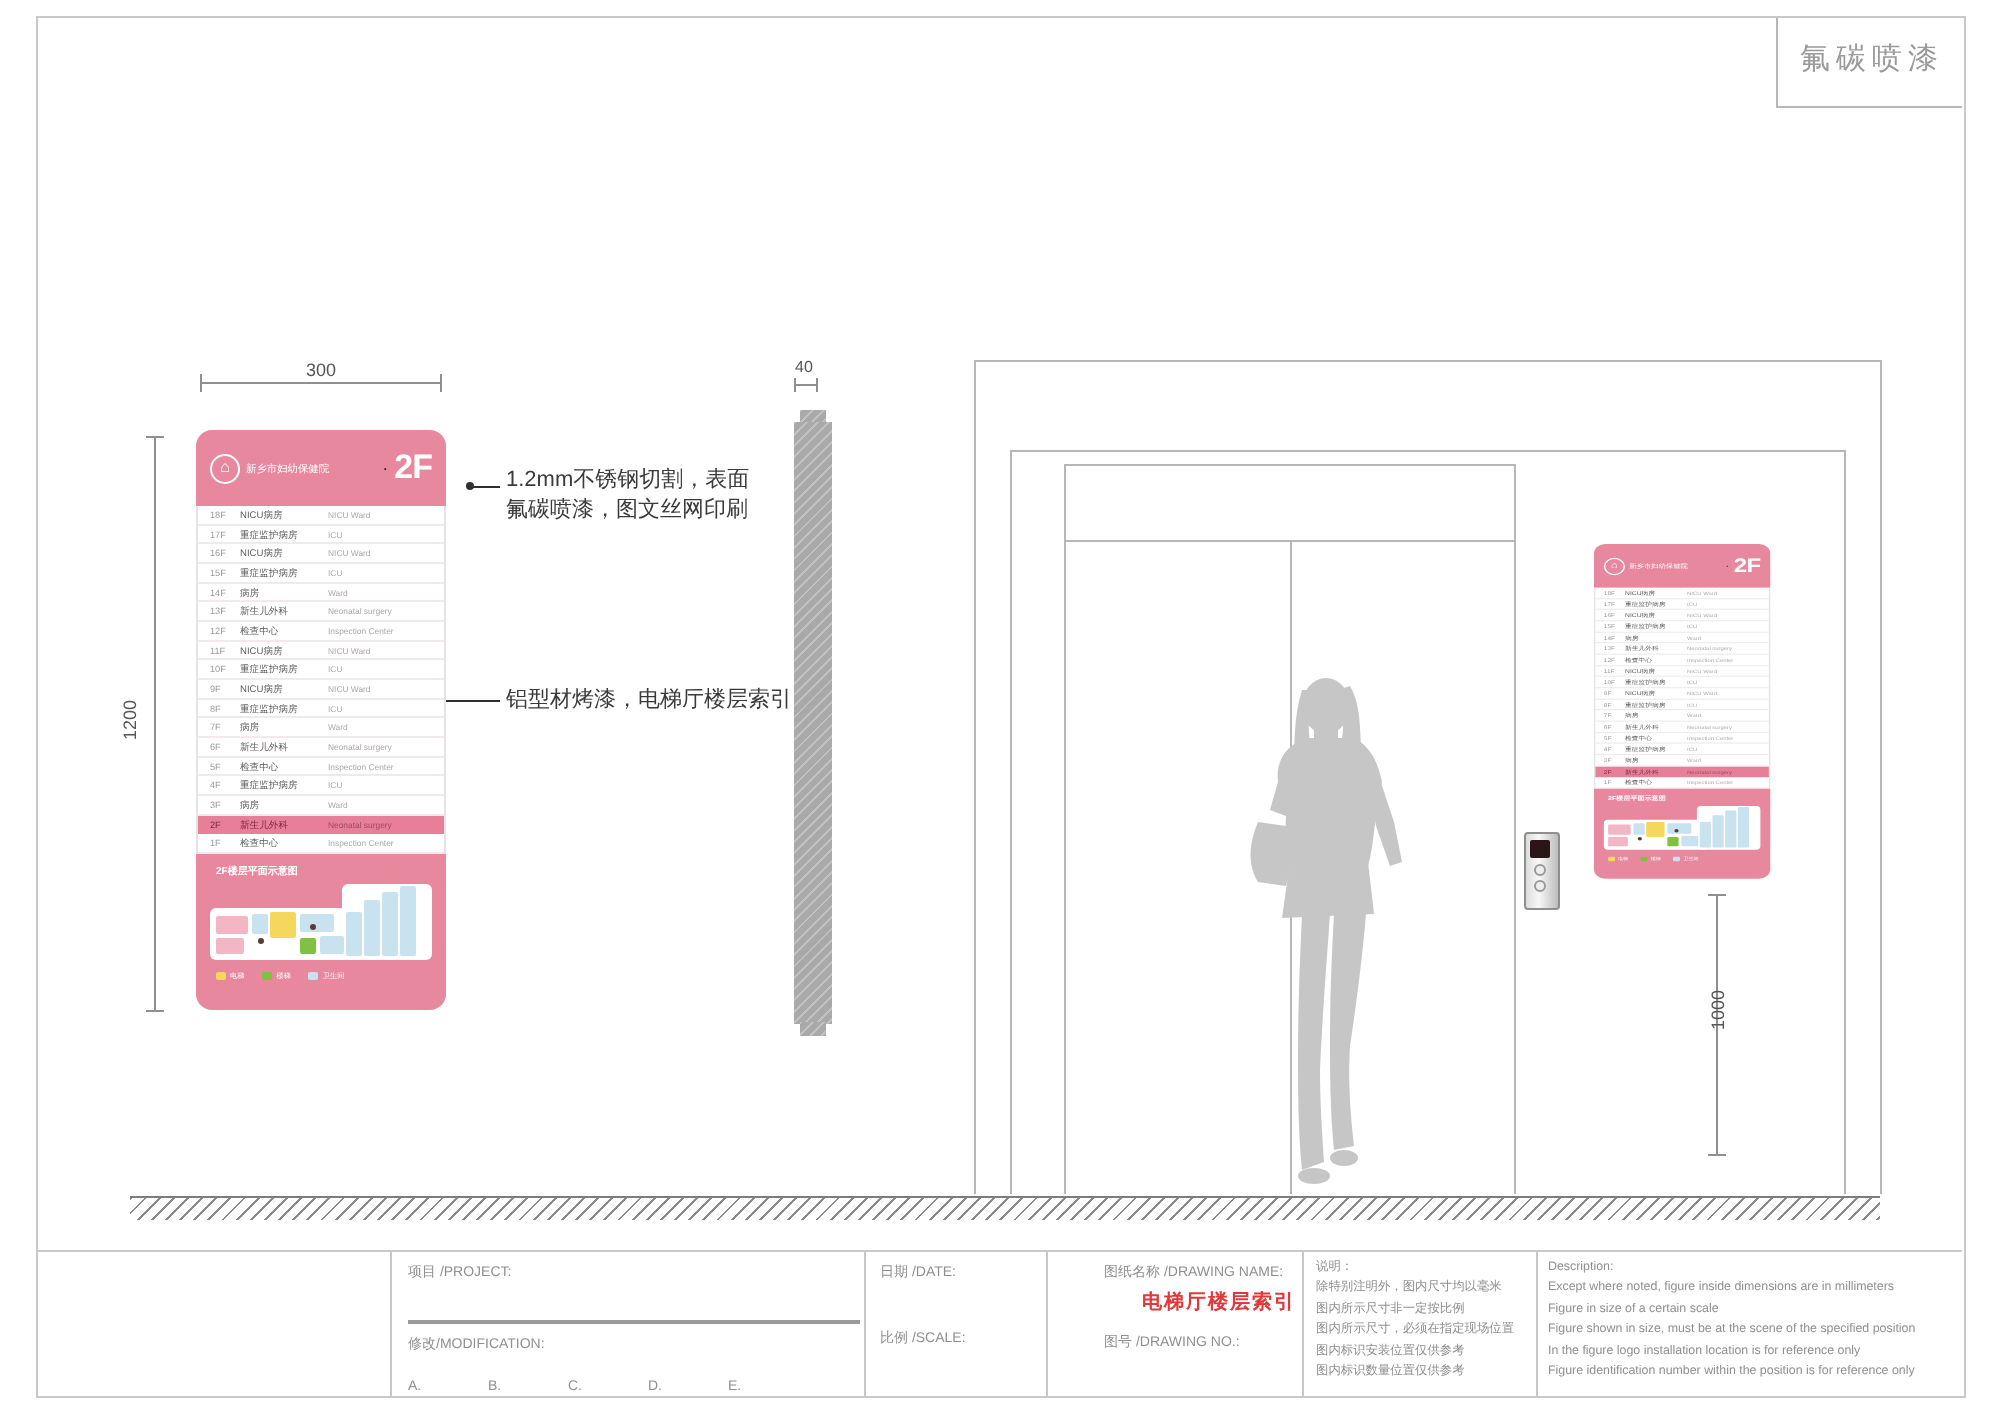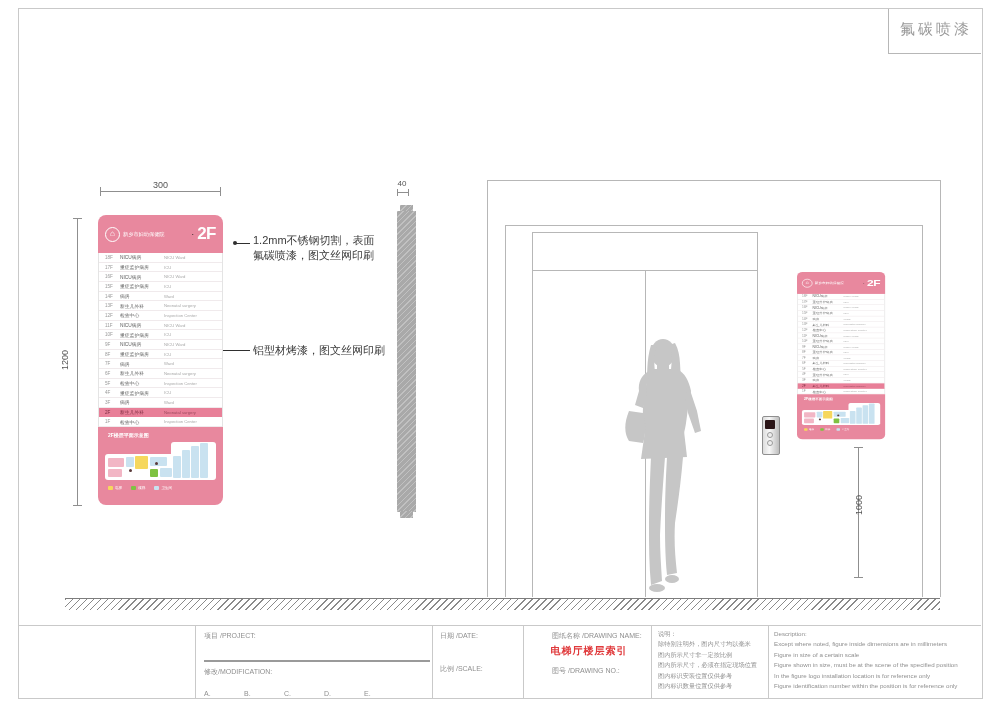--- a/index.html
+++ b/index.html
@@ -84,21 +84,21 @@
 <div class="bar" style="left:400px;top:511px;width:13px;height:7px"></div>
 
 <div class="leaddot" style="left:233px;top:241px"></div>
 <div class="dln" style="left:236px;top:243px;width:14px;height:1px;background:#2f2f2f"></div>
 <div class="anno" style="left:253px;top:233px">
   <div>1.2mm不锈钢切割，表面</div>
   <div>氟碳喷漆，图文丝网印刷</div>
 </div>
 <div class="leaddot" style="left:182px;top:348px"></div>
 <div class="dln" style="left:185px;top:350px;width:65px;height:1px;background:#2f2f2f"></div>
-<div class="anno" style="left:253px;top:343px">铝型材烤漆，图文丝网印刷</div>
+<div class="anno" style="left:253px;top:343px">铝型材烤漆，电梯厅楼层索引</div>
 
 <div class="sign" id="signMain">
   <div class="sh">
     <span class="logo">⌂</span>
     <span class="hname">新乡市妇幼保健院</span>
     <span class="hsep">·</span>
     <span class="hfloor">2F</span>
   </div>
   <div class="srows" id="rows">
       <div class="srow">
@@ -419,21 +419,21 @@
 
   <div class="tb-lbl" style="left:204px;top:631px">项目 /PROJECT:</div>
   <div class="ln" style="left:204px;top:660px;width:226px;height:2px;background:#9a9a9a"></div>
   <div class="tb-lbl" style="left:204px;top:667px">修改/MODIFICATION:</div>
   <div class="abs" id="revs" style="left:204px;top:682px;width:220px"><span class="rev">A.</span><span class="rev">B.</span><span class="rev">C.</span><span class="rev">D.</span><span class="rev">E.</span></div>
 
   <div class="tb-lbl" style="left:440px;top:631px">日期 /DATE:</div>
   <div class="tb-lbl" style="left:440px;top:664px">比例 /SCALE:</div>
 
   <div class="tb-lbl" style="left:552px;top:631px">图纸名称 /DRAWING NAME:</div>
-  <div class="tb-name" style="left:530px;top:644px;width:118px;text-align:center">电梯厅楼层索引</div>
+  <div class="tb-name" style="left:530px;top:644px;width:118px;text-align:right">电梯厅楼层索引</div>
   <div class="tb-lbl" style="left:552px;top:666px">图号 /DRAWING NO.:</div>
 
   <div class="abs" id="notes-zh" style="left:658px;top:629px">
       <div class="tbl">说明：</div>
       <div class="tbl">除特别注明外，图内尺寸均以毫米</div>
       <div class="tbl">图内所示尺寸非一定按比例</div>
       <div class="tbl">图内所示尺寸，必须在指定现场位置</div>
       <div class="tbl">图内标识安装位置仅供参考</div>
       <div class="tbl">图内标识数量位置仅供参考</div>
     </div>

